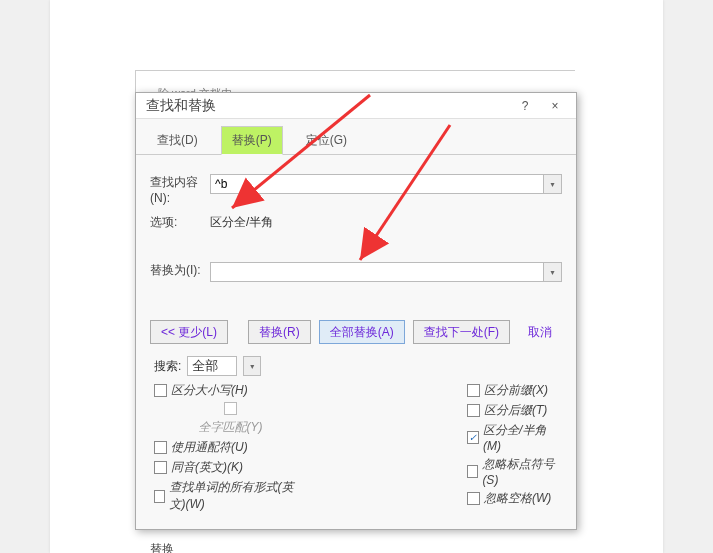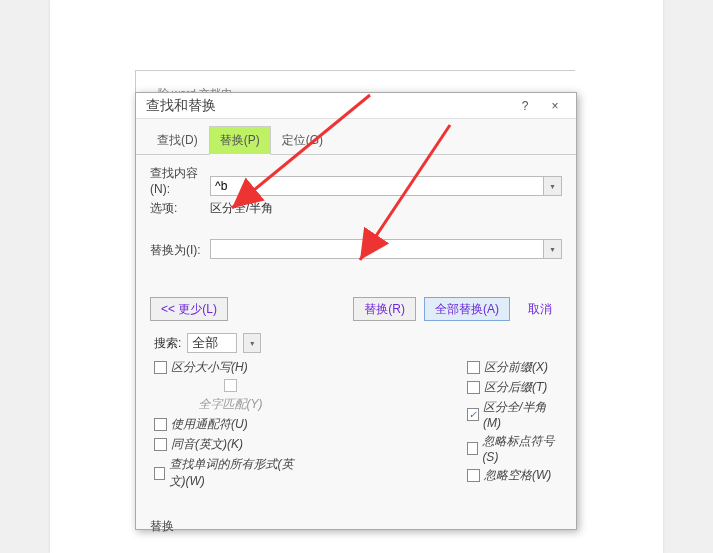--- a/index.html
+++ b/index.html
@@ -63,41 +63,41 @@
     display: flex;
     align-items: center;
     justify-content: center;
     color: #555;
     cursor: pointer;
     font-size: 12px;
   }
   .tabs {
     display: flex;
     padding: 6px 10px 0 10px;
-    gap: 0;
+    gap: 12px;
     border-bottom: 1px solid #ccc;
     background: #f8f8f8;
   }
   .tab {
     padding: 5px 10px 5px 10px;
     font-size: 12px;
     color: #555;
     cursor: pointer;
     border: 1px solid transparent;
     border-bottom: none;
     position: relative;
     top: 1px;
   }
   .tab.active {
     background: #bef264;
     border: 1px solid #ccc;
     border-bottom: 1px solid #f8f8f8;
   }
   .form-area { padding: 10px 14px 4px 14px; }
-  .form-row { display: flex; align-items: flex-end; margin-bottom: 4px; }
+  .form-row { display: flex; align-items: flex-start; margin-bottom: 4px; margin-top: 9px; }
   .form-label { width: 60px; font-size: 12px; color: #444; }
   .text-input {
     flex: 1;
     height: 20px;
     border: 1px solid #bbb;
     background: #fff;
     padding: 0 4px;
     font-size: 12px;
   }
   .combo-btn {
@@ -194,20 +194,21 @@
     </div>
   </div>
 
   <div style="height:26px"></div>
 
   <div class="button-row">
     <div class="btn">&lt;&lt; 更少(L)</div>
     <div class="spacer"></div>
     <div class="btn">替换(R)</div>
     <div class="btn highlight">全部替换(A)</div>
+    <div class="btn">查找下一处(F)</div>
     <div class="btn" style="border:none;background:transparent">取消</div>
   </div>
 
 
   <div class="search-opts">
     <div class="search-combo-row">
       <span>搜索:</span>
       <span class="small-combo">全部</span>
       <span class="combo-btn" style="border-left:1px solid #bbb">▾</span>
     </div>

